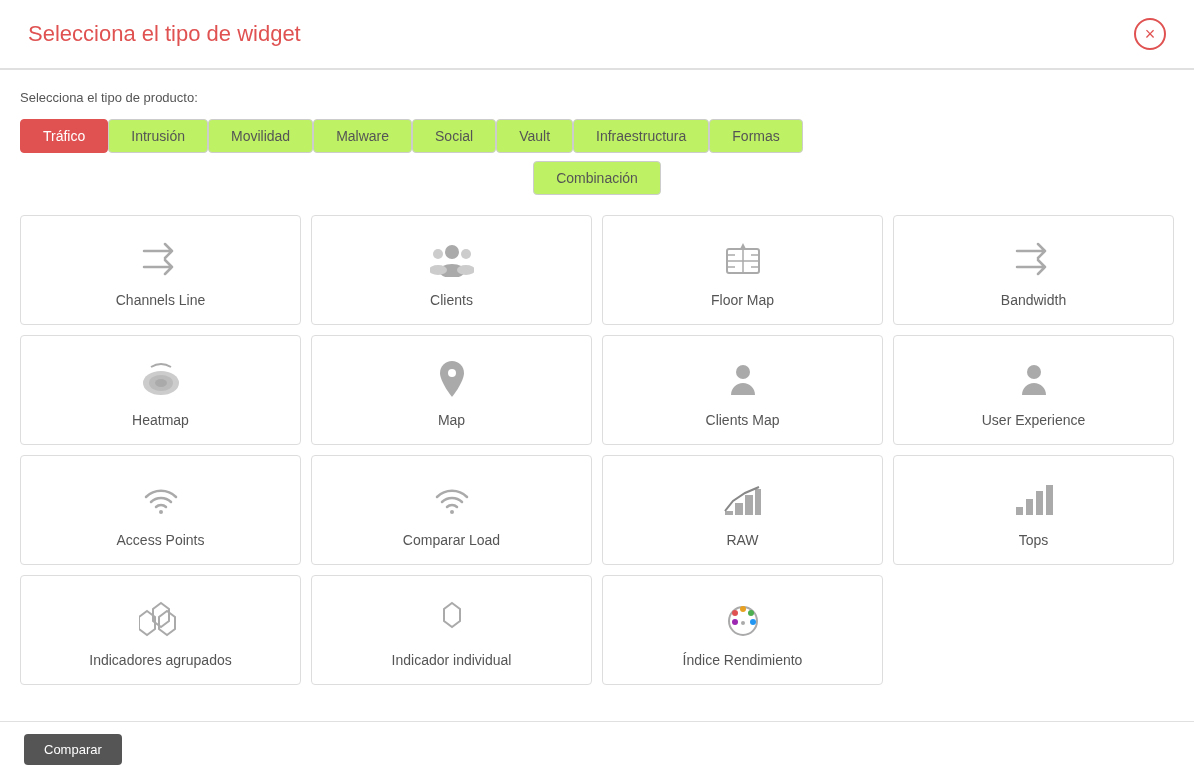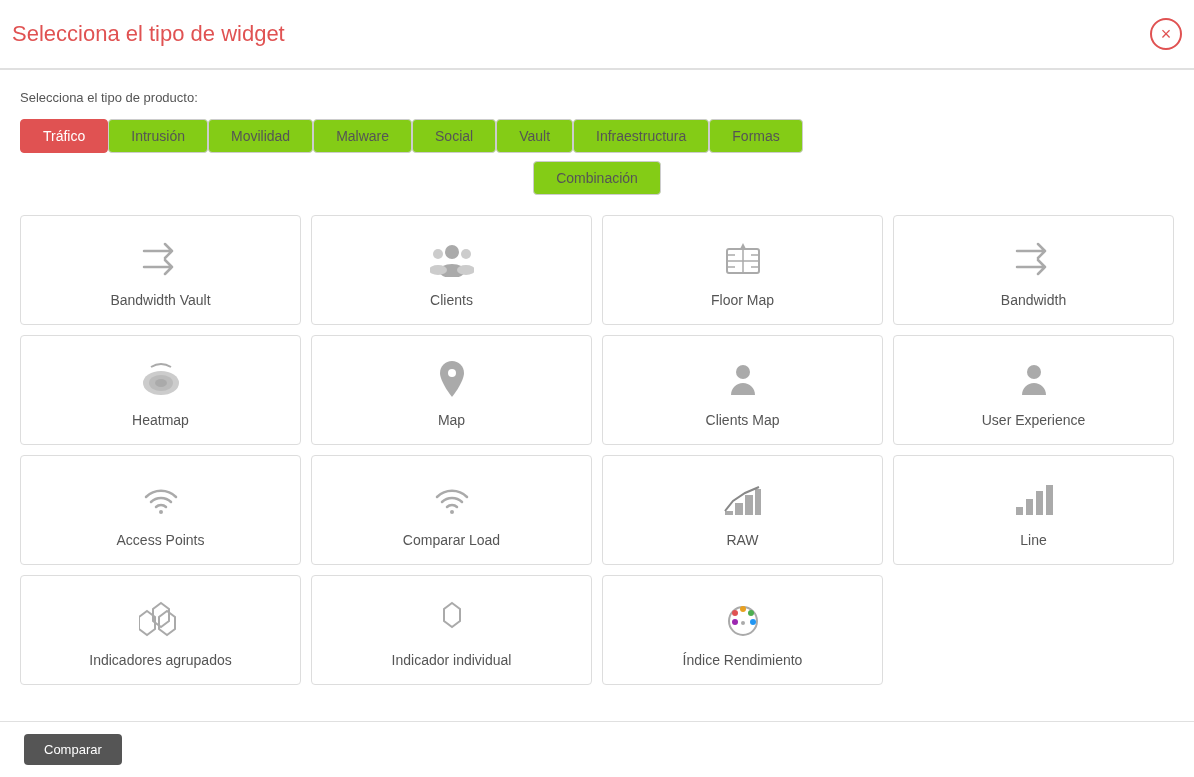--- a/index.html
+++ b/index.html
@@ -18,21 +18,21 @@
       width: 1194px;
       min-height: 777px;
       display: flex;
       flex-direction: column;
       position: relative;
     }
 
     .modal-header {
       background: #fff;
       border-bottom: 2px solid #e0e0e0;
-      padding: 18px 12px;
+      padding: 18px 28px;
       display: flex;
       align-items: center;
       justify-content: space-between;
     }
 
     .modal-title {
       color: #e05252;
       font-size: 22px;
       font-weight: 400;
     }
@@ -67,21 +67,21 @@
       display: flex;
       flex-wrap: wrap;
       gap: 0;
       margin-bottom: 8px;
     }
 
     .tab-btn {
       padding: 8px 22px;
       border: 1px solid #ccc;
       border-radius: 4px;
-      background: #84cc16;
+      background: #bef264;
       color: #555;
       font-size: 14px;
       cursor: pointer;
     }
 
     .tab-btn.active {
       background: #e05252;
       border-color: #e05252;
       color: #fff;
     }
@@ -170,21 +170,21 @@
         <button class="tab-btn">Combinación</button>
       </div>
 
     <div class="widget-grid" id="widget-grid">
         <div class="widget-card">
           <div class="widget-icon">
             <svg width="40" height="36" viewBox="0 0 40 36" fill="none">
     <path d="M3 10h28l-7-7M31 10l-7 7M3 26h28l-7-7M31 26l-7 7" stroke="#aaa" stroke-width="2.5" stroke-linecap="round" stroke-linejoin="round"></path>
   </svg>
           </div>
-          <span class="widget-label">Bandwidth Vault</span>
+          <span class="widget-label">Channels Line</span>
         </div>
         <div class="widget-card">
           <div class="widget-icon">
             <svg width="44" height="36" viewBox="0 0 44 36" fill="none">
     <circle cx="22" cy="11" r="7" fill="#aaa"></circle>
     <ellipse cx="22" cy="30" rx="13" ry="7" fill="#aaa"></ellipse>
     <circle cx="8" cy="13" r="5" fill="#ccc"></circle>
     <ellipse cx="8" cy="29" rx="9" ry="5" fill="#ccc"></ellipse>
     <circle cx="36" cy="13" r="5" fill="#ccc"></circle>
     <ellipse cx="36" cy="29" rx="9" ry="5" fill="#ccc"></ellipse>
@@ -284,21 +284,21 @@
         </div>
         <div class="widget-card">
           <div class="widget-icon">
             <svg width="44" height="36" viewBox="0 0 44 36" fill="none">
     <rect x="4" y="26" width="7" height="8" fill="#aaa"></rect>
     <rect x="14" y="18" width="7" height="16" fill="#aaa"></rect>
     <rect x="24" y="10" width="7" height="24" fill="#aaa"></rect>
     <rect x="34" y="4" width="7" height="30" fill="#aaa"></rect>
   </svg>
           </div>
-          <span class="widget-label">Line</span>
+          <span class="widget-label">Tops</span>
         </div>
         <div class="widget-card">
           <div class="widget-icon">
             <svg width="44" height="36" viewBox="0 0 44 36" fill="none">
     <polygon points="22,2 30,8 30,20 22,26 14,20 14,8" stroke="#aaa" stroke-width="2" fill="none"></polygon>
     <polygon points="8,14 16,20 16,32 8,38 0,32 0,20" stroke="#aaa" stroke-width="2" fill="none" transform="translate(0,-4)"></polygon>
     <polygon points="36,14 44,20 44,32 36,38 28,32 28,20" stroke="#aaa" stroke-width="2" fill="none" transform="translate(-8,-4)"></polygon>
   </svg>
           </div>
           <span class="widget-label">Indicadores agrupados</span>

